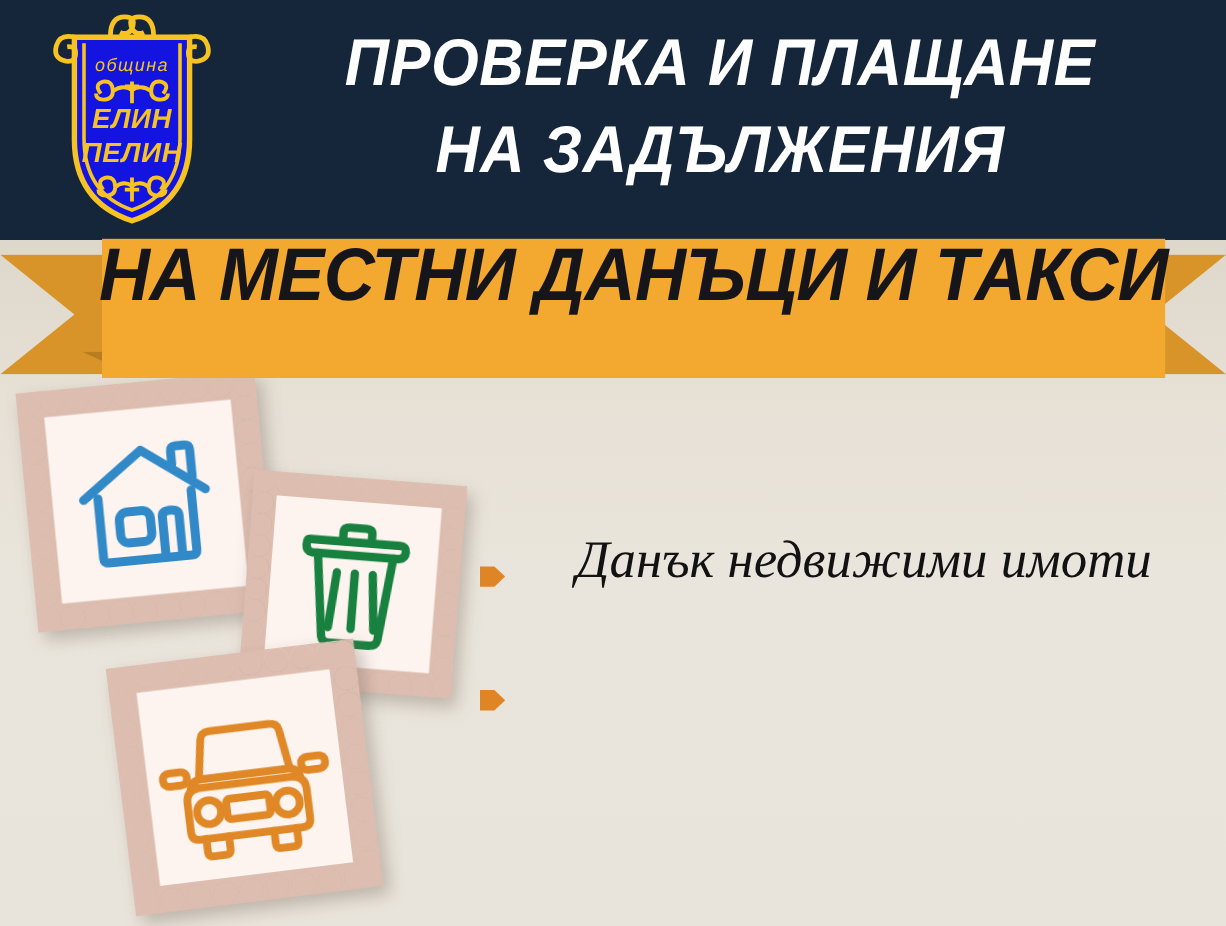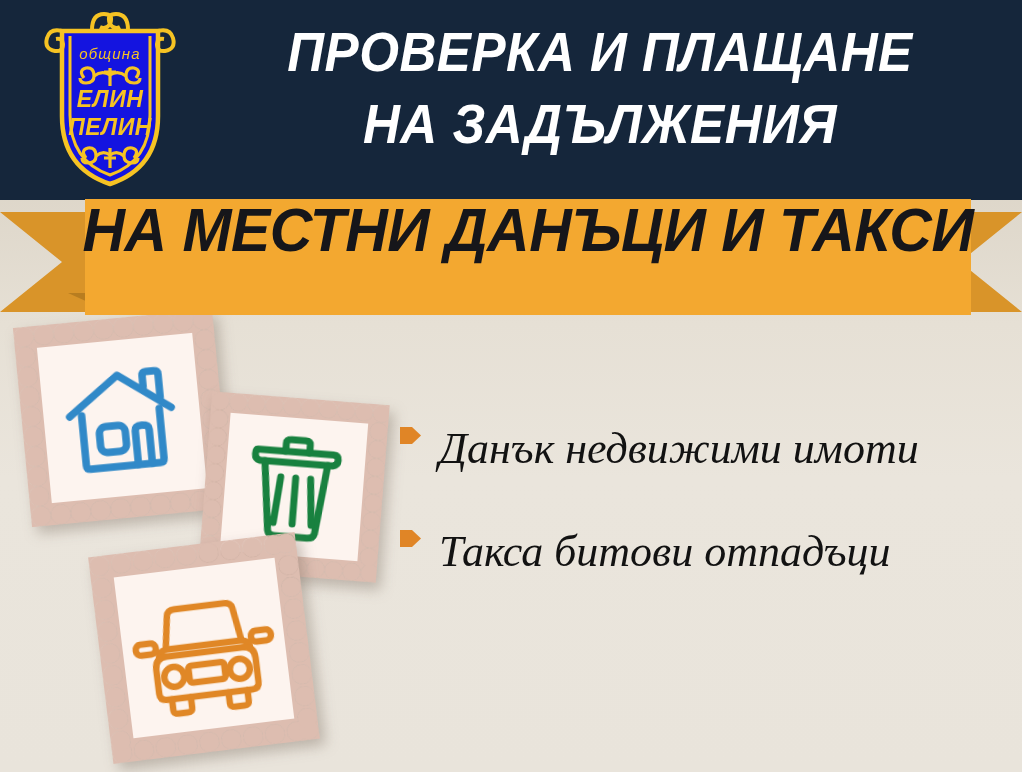--- a/index.html
+++ b/index.html
@@ -141,23 +141,24 @@
   
   .bullets {
     position: absolute;
     left: 400px;
     top: 424px;
     width: 615px;
     z-index: 4;
   }
   .bullet-row {
     display: flex;
-    align-items: flex-start;
+    align-items: flex-end;
     height: 68px;
     margin-bottom: 35px;
+    gap: 41px;
   }
   .bullet-row:last-child { margin-bottom: 0; }
   .bullet-marker {
     flex: 0 0 auto;
     width: 21px;
     height: 23px;
     margin-right: 18px;
   }
   .bullet-label {
     font-family: "Liberation Serif", "DejaVu Serif", serif;
@@ -543,19 +544,18 @@
       </span>
       <span class="bullet-label">Данък недвижими имоти</span>
     </div>
 
     <div class="bullet-row">
       <span class="bullet-marker">
         <svg viewBox="0 0 21 23" width="21" height="23" aria-hidden="true">
           <path d="M0 3 L12 3 L21 11.5 L12 20 L0 20 Z" fill="#e08526"></path>
         </svg>
       </span>
-      <span class="bullet-label">Такса битови отпадъци</span>
     </div>
 
 
   </div>
 
 </div>
 
 </body></html>

